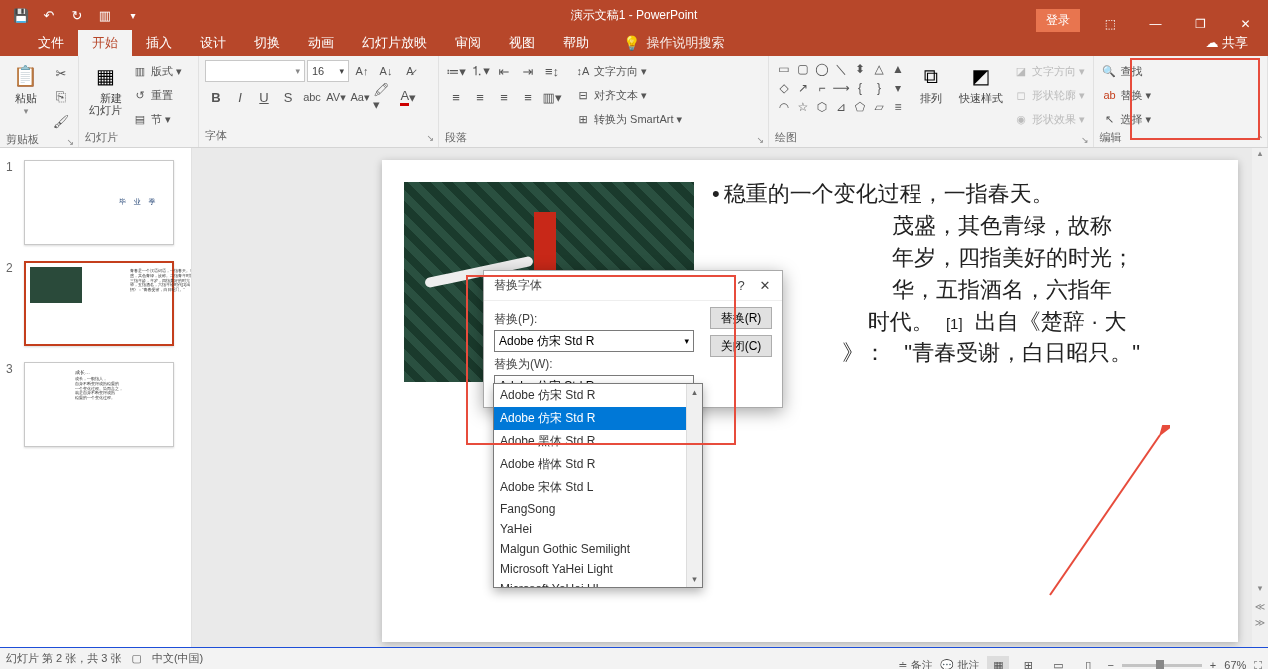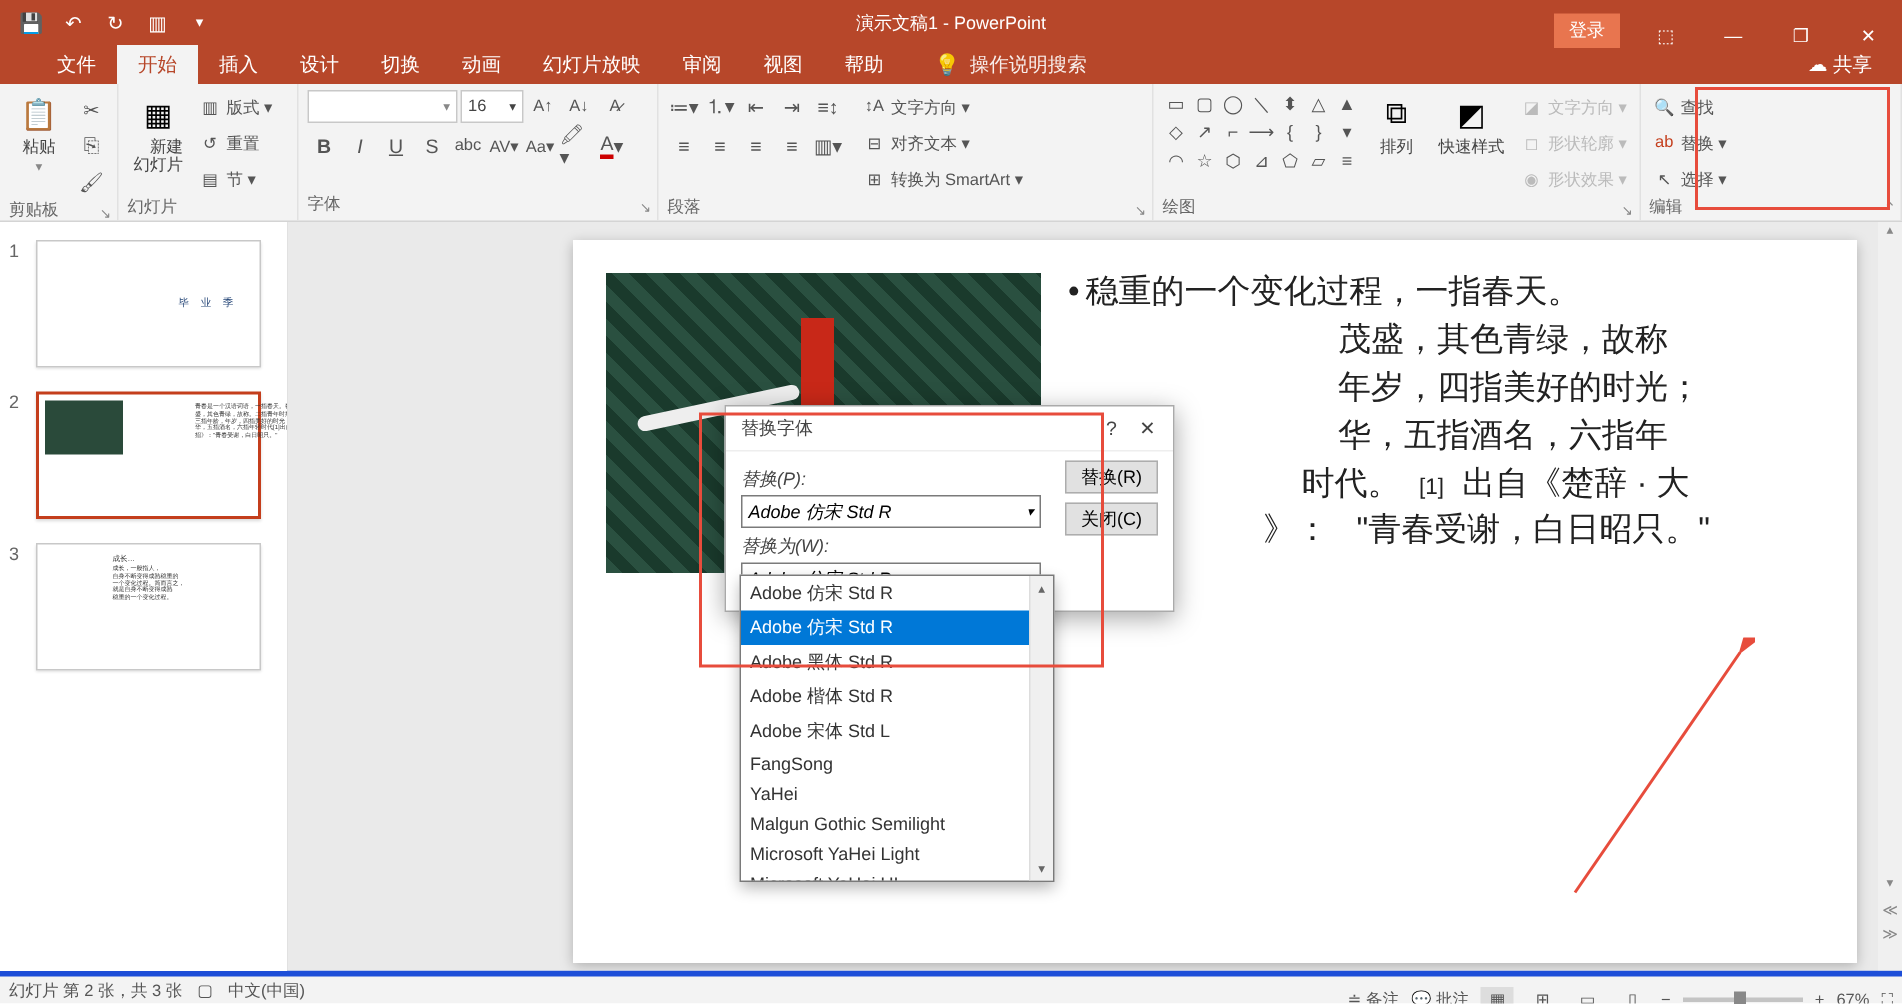--- a/index.html
+++ b/index.html
@@ -63,37 +63,37 @@
 .slide-img .ribbon-tag { position: absolute; left: 130px; top: 30px; width: 22px; height: 60px; background: #c82818; }
 .slide-img .scroll { position:absolute; left: 20px; top: 85px; width: 110px; height: 10px; background:#eee; border-radius:5px; transform:rotate(-12deg);}
 .slide-text { position: absolute; left: 330px; top: 18px; width: 510px; font-family: "SimSun", serif; font-size: 22px; line-height: 1.45; color:#222;}
 .slide-text .bullet { display: flex; }
 .slide-text .dot { margin-right: 4px; }
 
 
 .dialog { position: absolute; left: 483px; top: 270px; width: 300px; background: #fff; border: 1px solid #aaa; box-shadow: 0 4px 16px rgba(0,0,0,.35); z-index: 20; }
 .dialog .dlg-title { height: 30px; display: flex; align-items: center; justify-content: space-between; padding: 0 6px 0 10px; font-size: 12px; color: #444; border-bottom: 1px solid #eee;}
 .dialog .dlg-title .closebtn { width: 22px; height: 22px; display:flex; align-items:center; justify-content:center; font-size:13px;}
-.dialog .dlg-body { padding: 6px 10px 10px 10px; font-style: italic; }
+.dialog .dlg-body { padding: 6px 10px 10px 10px; }
 .dialog label { font-size: 12px; color: #444; display: block; margin: 4px 0 2px; }
 .dialog .combo { width: 200px; height: 22px; border: 1px solid #7a7a7a; font-size: 12px; padding: 0 4px; display: flex; align-items: center; justify-content: space-between; background:#fff;}
 .dialog .side-btns { position: absolute; right: 10px; top: 36px; display: flex; flex-direction: column; gap: 6px; }
 .dialog .dbtn { width: 62px; height: 22px; border: 1px solid #adadad; background: #e1e1e1; font-size: 12px; display:flex; align-items:center; justify-content:center;}
 .dropdown { position: absolute; left: 493px; top: 383px; width: 210px; background: #fff; border: 1px solid #7a7a7a; z-index: 25; box-shadow: 0 4px 10px rgba(0,0,0,.3); max-height: 205px; overflow:hidden;}
 .dropdown .opt { padding: 3px 6px; font-size: 12px; color: #333; }
 .dropdown .opt.sel { background: #0078d7; color: #fff; }
 .dropdown .sbar { position:absolute; right:0; top:0; bottom:0; width:16px; background:#f0f0f0; border-left:1px solid #ddd;}
 .dropdown .sbar .sbtn { height:16px; display:flex; align-items:center; justify-content:center; font-size:9px; color:#666;}
 
 
 .hl-rect { position: absolute; border: 2px solid #e74c3c; pointer-events: none; z-index: 30; }
 .arrow { position: absolute; z-index: 28; pointer-events:none;}
 
 
-.statusbar { height: 22px; background: #f3f3f3; border-top: 4px solid #1d4ed8; display: flex; align-items: center; font-size: 11px; color: #555; padding: 0 6px; gap: 10px; }
+.statusbar { height: 22px; background: #f3f3f3; border-top: 1px solid #1d4ed8; display: flex; align-items: center; font-size: 11px; color: #555; padding: 0 6px; gap: 10px; }
 .statusbar .right { margin-left: auto; display: flex; align-items: center; gap: 8px; margin-top: 13px; }
 .viewbtn { width: 22px; height: 18px; display:flex; align-items:center; justify-content:center; border:1px solid transparent;}
 .viewbtn.active { background: #ddd; }
 .zoom-slider { width: 80px; height: 3px; background: #c4c4c4; position: relative; }
 .zoom-slider .thumb-s { position: absolute; left: 34px; top: -4px; width: 8px; height: 11px; background: #888; }
 
 .collapse-caret { position:absolute; right:4px; bottom:2px; font-size:10px; color:#888;}
 </style>
 </head>
 <body>

